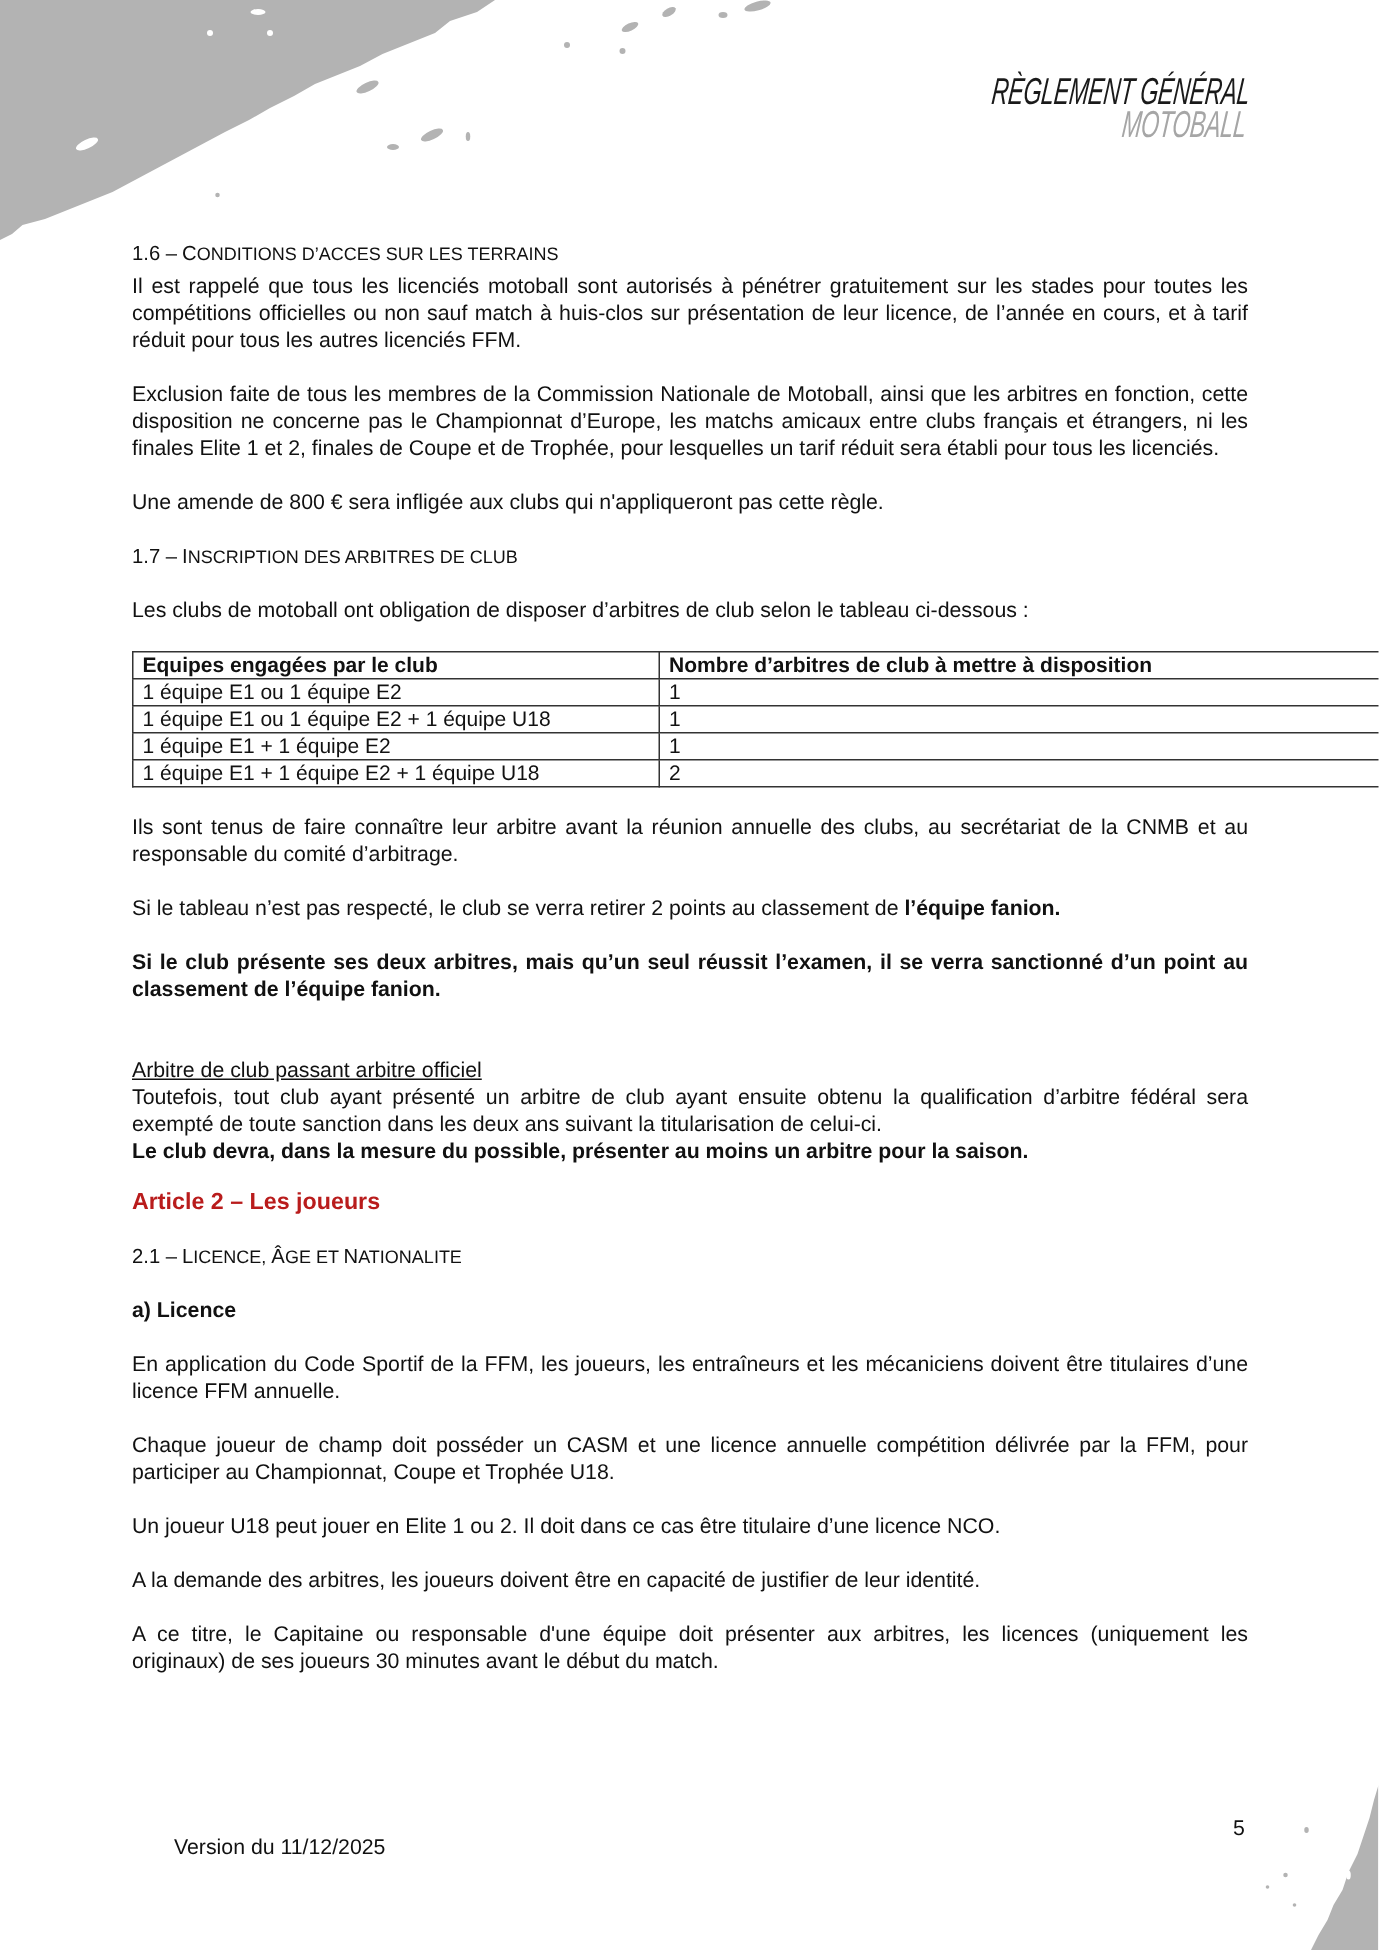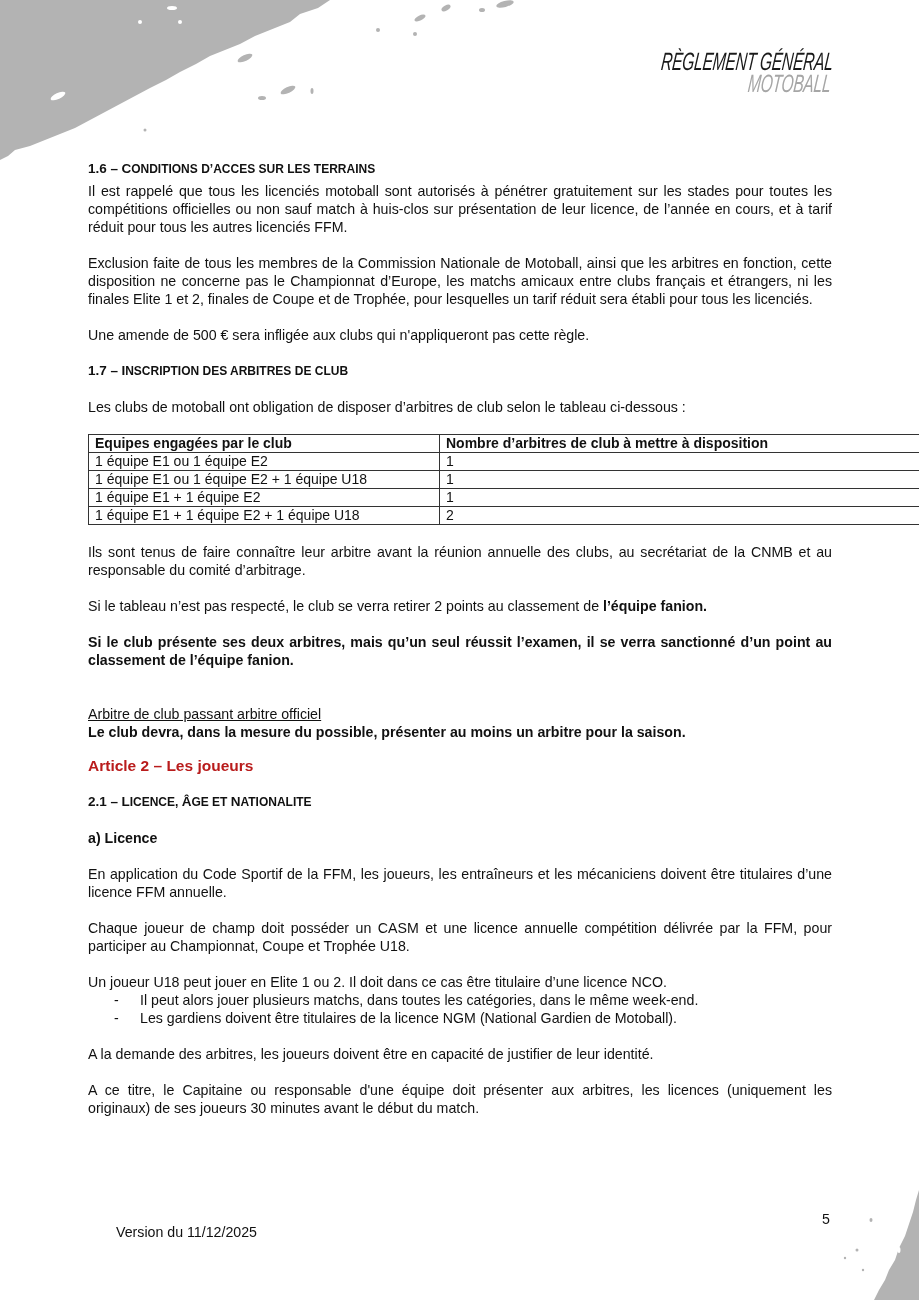--- a/index.html
+++ b/index.html
@@ -16,21 +16,21 @@
     }
     .header-title .t1 { font-size: 25px; color: #1a1a1a; transform: scaleX(0.62); transform-origin: right; display: block; white-space: nowrap; }
     .header-title .t2 { font-size: 25px; color: #a6a6a6; transform: scaleX(0.62); transform-origin: right; display: block; white-space: nowrap; }
 
     .content {
       position: absolute; left: 88px; top: 160px; width: 744px;
       font-size: 14.2px; line-height: 18px;
     }
     .content p { margin: 0; text-align: justify; }
     .sp { height: 18px; }
-    .sec-head { font-weight: bold; font-size: 12px; letter-spacing: 0; margin: 0; }
+    .sec-head { font-weight: normal; font-size: 12px; letter-spacing: 0; margin: 0; }
     .sec-head .num { font-size: 13.5px; }
     .sec-head .big { font-size: 13.5px; }
     .bold { font-weight: bold; }
     .under { text-decoration: underline; }
     .article { color: #b91c1c; font-weight: bold; font-size: 15.5px; }
 
     table.arb {
       border-collapse: collapse; width: 892px; font-size: 14px; line-height: 17px;
     }
     table.arb td, table.arb th {
@@ -86,21 +86,21 @@
 
   <p class="sec-head">
     <span class="num">1.6 –</span>
     <span class="big">C</span><span>ONDITIONS D’ACCES SUR LES TERRAINS</span>
   </p>
   <div style="height:4px"></div>
   <p>Il est rappelé que tous les licenciés motoball sont autorisés à pénétrer gratuitement sur les stades pour toutes les compétitions officielles ou non sauf match à huis-clos sur présentation de leur licence, de l’année en cours, et à tarif réduit pour tous les autres licenciés FFM.</p>
   <div class="sp"></div>
   <p>Exclusion faite de tous les membres de la Commission Nationale de Motoball, ainsi que les arbitres en fonction, cette disposition ne concerne pas le Championnat d’Europe, les matchs amicaux entre clubs français et étrangers, ni les finales Elite 1 et 2, finales de Coupe et de Trophée, pour lesquelles un tarif réduit sera établi pour tous les licenciés.</p>
   <div class="sp"></div>
-  <p>Une amende de 500 € sera infligée aux clubs qui n'appliqueront pas cette règle.</p>
+  <p>Une amende de 800 € sera infligée aux clubs qui n'appliqueront pas cette règle.</p>
   <div class="sp"></div>
 
   <p class="sec-head">
     <span class="num">1.7 –</span>
     <span class="big">I</span><span>NSCRIPTION DES ARBITRES DE CLUB</span>
   </p>
   <div class="sp"></div>
   <p>Les clubs de motoball ont obligation de disposer d’arbitres de club selon le tableau ci-dessous :</p>
   <div class="sp"></div>
 
@@ -131,42 +131,39 @@
   <div class="sp"></div>
 
   <p>Ils sont tenus de faire connaître leur arbitre avant la réunion annuelle des clubs, au secrétariat de la CNMB et au responsable du comité d’arbitrage.</p>
   <div class="sp"></div>
   <p><span>Si le tableau n’est pas respecté, le club se verra retirer 2 points au classement de </span><span class="bold">l’équipe fanion.</span></p>
   <div class="sp"></div>
   <p class="bold">Si le club présente ses deux arbitres, mais qu’un seul réussit l’examen, il se verra sanctionné d’un point au classement de l’équipe fanion.</p>
   <div class="sp"></div>
   <div class="sp"></div>
   <p class="under">Arbitre de club passant arbitre officiel</p>
+  <p>Toutefois, tout club ayant présenté un arbitre de club ayant ensuite obtenu la qualification d’arbitre fédéral sera exempté de toute sanction dans les deux ans suivant la titularisation de celui-ci.</p>
   <p class="bold">Le club devra, dans la mesure du possible, présenter au moins un arbitre pour la saison.</p>
   <div style="height:16px"></div>
 
   <p class="article">Article 2 – Les joueurs</p>
   <div class="sp"></div>
 
   <p class="sec-head">
     <span class="num">2.1 –</span>
     <span class="big">L</span><span>ICENCE, </span><span class="big">Â</span><span>GE ET </span><span class="big">N</span><span>ATIONALITE</span>
   </p>
   <div class="sp"></div>
   <p class="bold">a) Licence</p>
   <div class="sp"></div>
   <p>En application du Code Sportif de la FFM, les joueurs, les entraîneurs et les mécaniciens doivent être titulaires d’une licence FFM annuelle.</p>
   <div class="sp"></div>
   <p>Chaque joueur de champ doit posséder un CASM et une licence annuelle compétition délivrée par la FFM, pour participer au Championnat, Coupe et Trophée U18.</p>
   <div class="sp"></div>
   <p>Un joueur U18 peut jouer en Elite 1 ou 2. Il doit dans ce cas être titulaire d’une licence NCO.</p>
-  <ul class="dash">
-    <li>Il peut alors jouer plusieurs matchs, dans toutes les catégories, dans le même week-end.</li>
-    <li>Les gardiens doivent être titulaires de la licence NGM (National Gardien de Motoball).</li>
-  </ul>
   <div class="sp"></div>
   <p>A la demande des arbitres, les joueurs doivent être en capacité de justifier de leur identité.</p>
   <div class="sp"></div>
   <p>A ce titre, le Capitaine ou responsable d'une équipe doit présenter aux arbitres, les licences (uniquement les originaux) de ses joueurs 30 minutes avant le début du match.</p>
 </div>
 
 <div class="footer-version">Version du 11/12/2025</div>
 <div class="page-number">5</div>
 
 </body></html>

